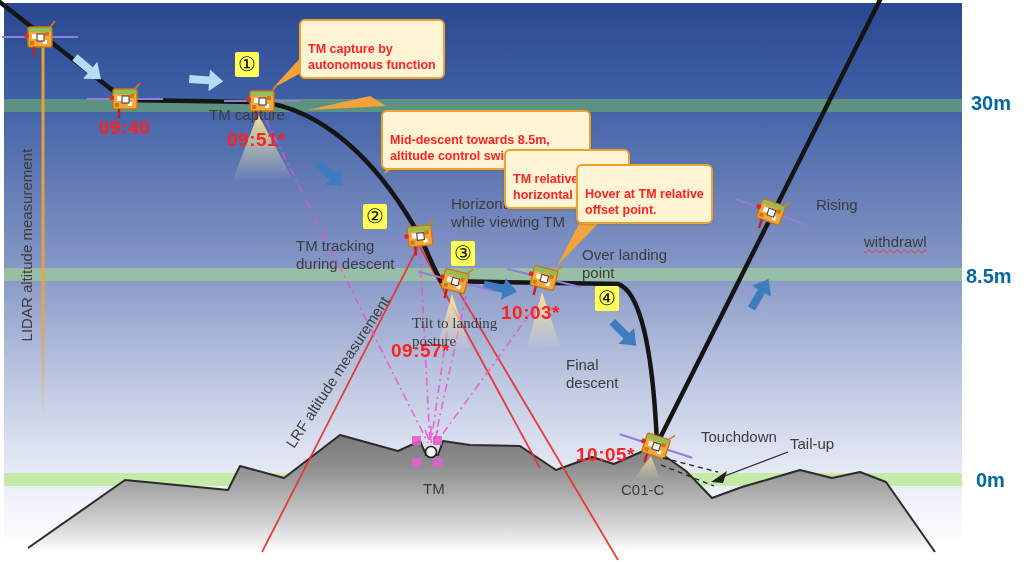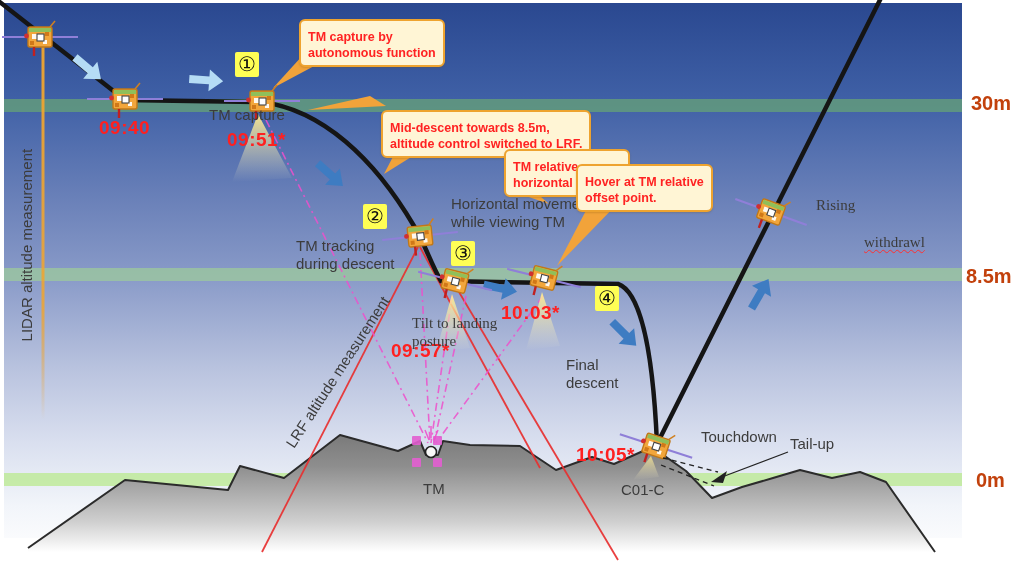--- a/index.html
+++ b/index.html
@@ -10,26 +10,26 @@
                   #b8c2de 68%,#d9dfef 82%,#f2f5fa 94%,#fafbfd 100%);}
   .band{position:absolute;left:4px;width:958px;height:13px;z-index:1;}
   .band30{top:99px;background:rgba(96,152,126,.9);}
   .band85{top:268px;background:rgba(158,205,152,.7);}
   .band0{top:473px;background:rgba(186,234,142,.75);}
   svg.art{position:absolute;left:0;top:0;z-index:2;}
   .lbl{position:absolute;color:#3c3c3c;font-size:15px;line-height:1.22;
        white-space:pre-line;z-index:4;}
   .time{position:absolute;color:#ff2020;font-size:19px;font-weight:600;
         letter-spacing:.5px;z-index:4;}
-  .alt{position:absolute;color:#c2410c;font-size:20px;font-weight:600;z-index:4;}
+  .alt{position:absolute;color:#0369a1;font-size:20px;font-weight:600;z-index:4;}
   .badge{position:absolute;background:#ffff55;color:#111;font-size:20px;line-height:1.05;
          padding:2px 3px;border-radius:2px;z-index:4;}
   .callout{position:absolute;background:#fff5d5;border:2.5px solid #eea32f;border-radius:6px;
            color:#ff2222;font-weight:bold;font-size:12.5px;line-height:1.28;
-           padding:8px 7px 4px;white-space:pre-line;z-index:5;
+           padding:20px 7px 4px;white-space:pre-line;z-index:5;
            box-shadow:0 1px 2px rgba(120,80,0,.25);}
   .rot{transform-origin:center;}
   .squiggle{text-decoration:underline wavy #ff3030 1px;text-underline-offset:2px;margin-left:48px;}
   .blk{display:block;}
 </style>
 </head>
 <body>
 
 <div class="stage">
 
@@ -170,27 +170,29 @@
   <div class="time" style="left:501px;top:302px;">10:03*</div>
   <div class="time" style="left:576px;top:444px;">10:05*</div>
 
   <div class="lbl" style="left:172px;top:106px;margin-left:37px;">TM capture</div>
   <div class="lbl" style="left:451px;top:195px;">Horizontal movement
 while viewing TM</div>
   <div class="lbl" style="left:296px;top:237px;">TM tracking
 during descent</div>
   <div class="lbl" style="left:412px;top:314px;font-family:Liberation Serif, serif;">Tilt to landing
 posture</div>
+  <div class="lbl" style="left:582px;top:246px;">Over landing
+point</div>
   <div class="lbl" style="left:566px;top:356px;">Final
 descent</div>
   <div class="lbl" style="left:701px;top:428px;">Touchdown</div>
   <div class="lbl" style="left:790px;top:435px;text-align:center;">Tail-up</div>
   <div class="lbl" style="left:621px;top:481px;">C01-C</div>
   <div class="lbl" style="left:423px;top:480px;">TM</div>
-  <div class="lbl" style="left:816px;top:178px;font-family:Liberation Serif, serif;">
+  <div class="lbl" style="left:816px;top:178px;">
     <span class="blk">Rising</span>
     <span class="blk squiggle">withdrawl</span>
   </div>
 
   <div class="callout" style="left:299px;top:19px;">TM capture by
 autonomous function</div>
   <div class="callout" style="left:381px;top:110px;">Mid-descent towards 8.5m,
 altitude control switched to LRF.</div>
   <div class="callout" style="left:460px;top:149px;margin-left:44px;">TM relative
 horizontal motion.</div>

